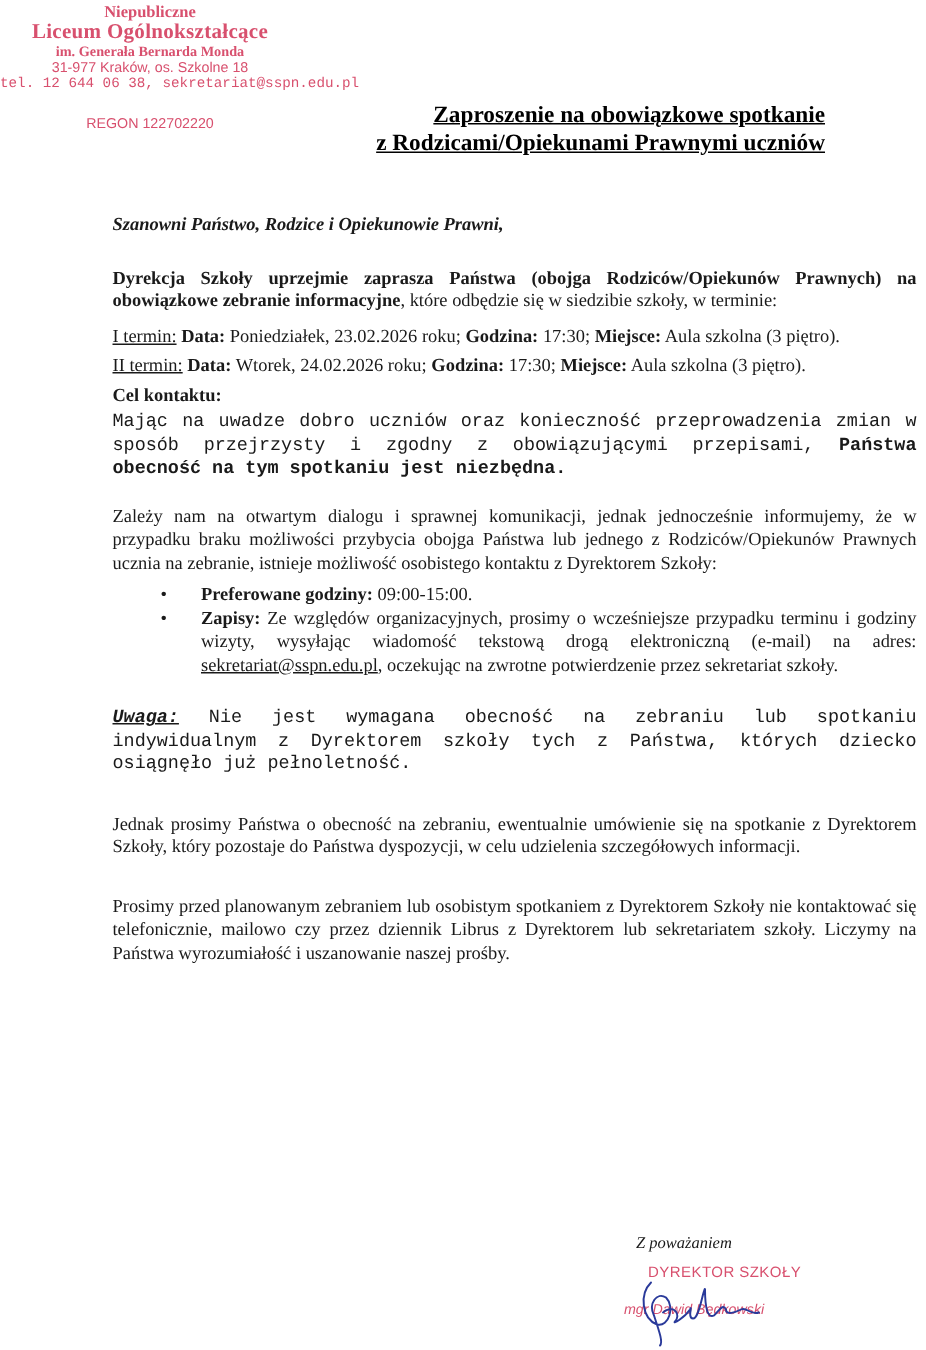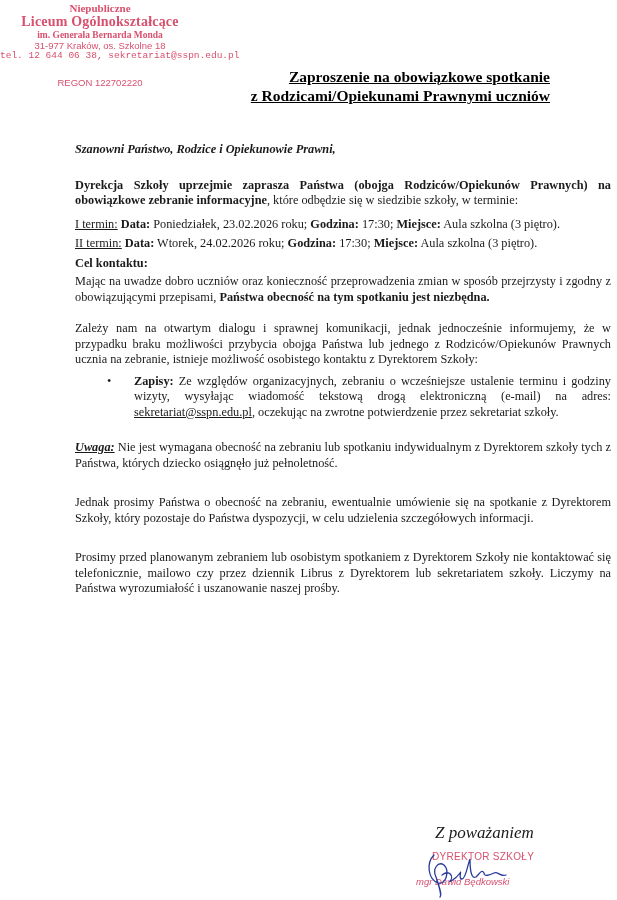--- a/index.html
+++ b/index.html
@@ -32,32 +32,32 @@
   }
   p { margin: 0; }
   .greeting { font-style: italic; font-weight: bold; margin-bottom: 20px; }
   .intro { margin-bottom: 8px; }
   .termin { margin-bottom: 4px; }
   .termin .u { text-decoration: underline; }
   .parking { font-style: italic; margin-top: 12px; margin-bottom: 22px; }
   .section-head { font-weight: bold; margin-bottom: 3px; }
   .section-head.u { text-decoration: underline; }
   .para { margin-bottom: 9px; }
-  .gap-lg { margin-bottom: 16px; }
+  .gap-lg { margin-bottom: 16px; font-family: Liberation Mono, monospace; }
   ul.list { margin: 6px 0 20px 0; padding-left: 44px; list-style: none; }
   ul.list li { position: relative; padding-left: 15px; margin: 0; }
   ul.list li::before { content: "•"; position: absolute; left: -12px; top: 0; }
   .link { text-decoration: underline; }
   .uwaga { font-weight: bold; font-style: italic; text-decoration: underline; }
   b { font-weight: bold; }
 
   .signature {
     position: absolute; left: 420px; top: 823px; width: 180px;
   }
-  .signature .closing { font-style: italic; font-size: 17px; margin-left: 15px; }
+  .signature .closing { font-style: italic; font-size: 11px; margin-left: 4px; }
   .signature .role {
     font-family: "Liberation Sans", sans-serif; color: #d8506e; font-size: 10px;
     margin-top: 8px; margin-left: -4px; letter-spacing: 0.3px; padding-left: 16px;
   }
   .signature .name {
     font-family: "Liberation Sans", sans-serif; color: #d8506e; font-size: 9.5px;
     margin-top: 14px; margin-left: -4px; font-style: italic;
   }
   .signature svg { position: absolute; left: 0; top: 26px; }
 </style>
@@ -95,21 +95,22 @@
   </p>
 
 
   <p class="section-head">Cel kontaktu:</p>
   <p class="para gap-lg">
     <span>Mając na uwadze dobro uczniów oraz konieczność przeprowadzenia zmian w sposób przejrzysty i zgodny z obowiązującymi przepisami, </span><b>Państwa obecność na tym spotkaniu jest niezbędna.</b>
   </p>
 
   <p>Zależy nam na otwartym dialogu i sprawnej komunikacji, jednak jednocześnie informujemy, że w przypadku braku możliwości przybycia obojga Państwa lub jednego z Rodziców/Opiekunów Prawnych ucznia na zebranie, istnieje możliwość osobistego kontaktu z Dyrektorem Szkoły:</p>
   <ul class="list">
-    <li><b>Zapisy:</b><span> Ze względów organizacyjnych, zebraniu o wcześniejsze ustalenie terminu i godziny wizyty, wysyłając wiadomość tekstową drogą elektroniczną (e-mail) na adres: </span><span class="link">sekretariat@sspn.edu.pl</span><span>, oczekując na zwrotne potwierdzenie przez sekretariat szkoły.</span></li>
+    <li><b>Preferowane godziny:</b><span> 09:00-15:00.</span></li>
+    <li><b>Zapisy:</b><span> Ze względów organizacyjnych, prosimy o wcześniejsze przypadku terminu i godziny wizyty, wysyłając wiadomość tekstową drogą elektroniczną (e-mail) na adres: </span><span class="link">sekretariat@sspn.edu.pl</span><span>, oczekując na zwrotne potwierdzenie przez sekretariat szkoły.</span></li>
   </ul>
 
   <p class="gap-lg" style="margin-bottom:24px;">
     <span class="uwaga">Uwaga:</span><span> Nie jest wymagana obecność na zebraniu lub spotkaniu indywidualnym z Dyrektorem szkoły tych z Państwa, których dziecko osiągnęło już pełnoletność.</span>
   </p>
 
   <p style="margin-bottom:24px;">Jednak prosimy Państwa o obecność na zebraniu, ewentualnie umówienie się na spotkanie z Dyrektorem Szkoły, który pozostaje do Państwa dyspozycji, w celu udzielenia szczegółowych informacji.</p>
 
   <p>Prosimy przed planowanym zebraniem lub osobistym spotkaniem z Dyrektorem Szkoły nie kontaktować się telefonicznie, mailowo czy przez dziennik Librus z Dyrektorem lub sekretariatem szkoły. Liczymy na Państwa wyrozumiałość i uszanowanie naszej prośby.</p>
 </div>

